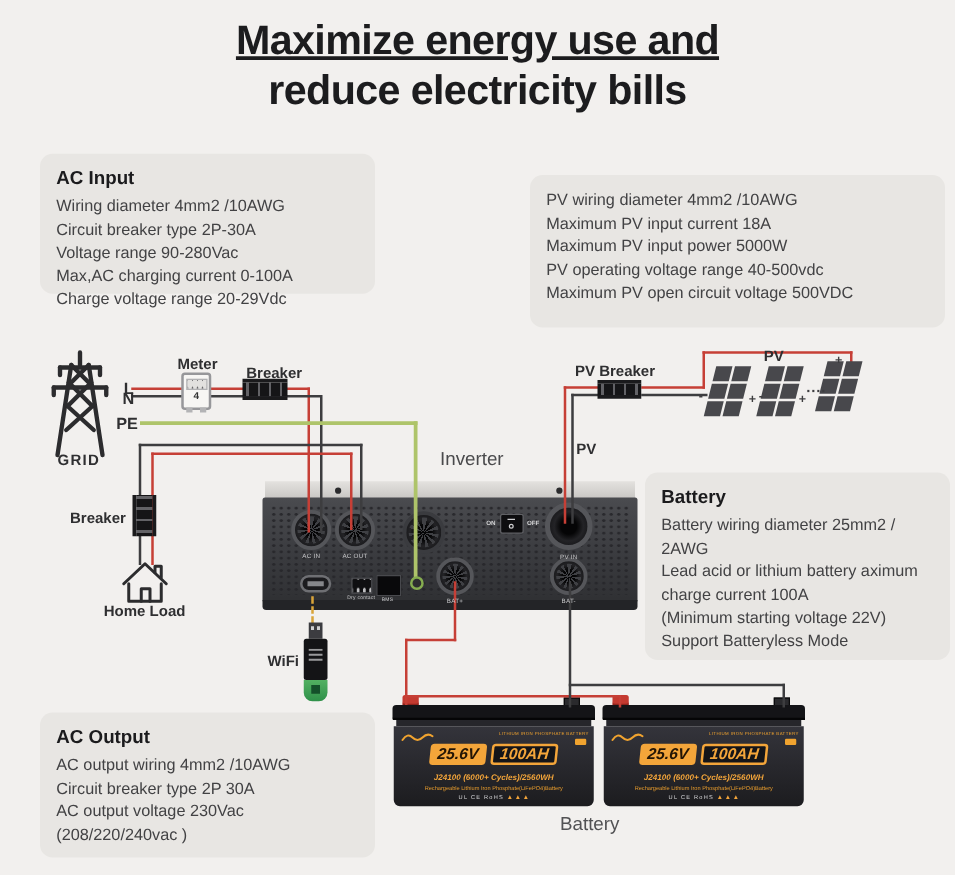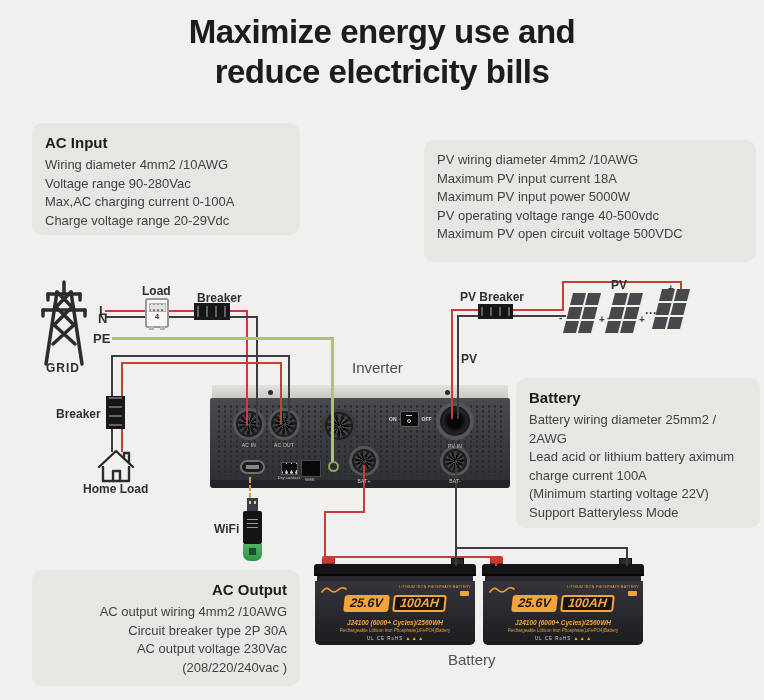--- a/index.html
+++ b/index.html
@@ -97,27 +97,28 @@
        font-size:6.5px;color:#f3a53a;}
   .bat .desc{position:absolute;top:47px;width:100%;text-align:center;font-size:4.5px;color:#e59a2c;}
   .bat .certs{position:absolute;top:54px;width:100%;text-align:center;font-size:4.5px;color:#d6d6d8;letter-spacing:1px;}
   .bat .certs b{color:#f3a53a;font-size:5px;letter-spacing:0;}
 </style>
 </head>
 <body>
 
 <div id="stage">
 
-  <div class="title" style="top:13px;">Maximize energy use and</div>
+  <div class="title" style="top:13px;text-decoration:underline;">Maximize energy use and</div>
   <div class="title" style="top:53px;">reduce electricity bills</div>
 
   <div class="box" style="left:32px;top:123px;width:268px;height:112px;">
     <h2>AC Input</h2>
     <div class="lines">
         <div>Wiring diameter 4mm2 /10AWG</div>
+        <div>Circuit breaker type 2P-30A</div>
         <div>Voltage range 90-280Vac</div>
         <div>Max,AC charging current 0-100A</div>
         <div>Charge voltage range 20-29Vdc</div>
       </div>
   </div>
   <div class="box" style="left:424px;top:140px;width:332px;height:122px;">
     <div class="lines">
         <div>PV wiring diameter 4mm2 /10AWG</div>
         <div>Maximum PV input current 18A</div>
         <div>Maximum PV input power 5000W</div>
@@ -129,21 +130,21 @@
     <h2>Battery</h2>
     <div class="lines">
         <div>Battery wiring diameter 25mm2 /</div>
         <div>2AWG</div>
         <div>Lead acid or lithium battery aximum</div>
         <div>charge current 100A</div>
         <div>(Minimum starting voltage 22V)</div>
         <div>Support Batteryless Mode</div>
       </div>
   </div>
-  <div class="box" style="left:32px;top:570px;width:268px;height:116px;text-align:right;">
+  <div class="box" style="left:32px;top:570px;width:268px;height:116px;">
     <h2>AC Output</h2>
     <div class="lines">
         <div>AC output wiring 4mm2 /10AWG</div>
         <div>Circuit breaker type 2P 30A</div>
         <div>AC output voltage 230Vac</div>
         <div>(208/220/240vac )</div>
       </div>
   </div>
 
   <svg class="abs" style="left:34px;top:280px;z-index:4;" width="60" height="88" viewBox="0 0 60 88">
@@ -200,21 +201,21 @@
   <div class="wire blk" style="left:626px;top:547px;width:2px;height:19px;"></div>
 
   <div class="dashy" style="left:249px;top:477px;height:22px;"></div>
 
   <div class="meter">
     <div class="disp"></div>
     <div class="digit">4</div>
     <div class="foot1"></div>
     <div class="foot2"></div>
   </div>
-  <div class="lbl" style="left:142px;top:284px;">Load</div>
+  <div class="lbl" style="left:142px;top:284px;">Meter</div>
 
   <div class="brk-h" style="left:194px;top:303px;width:36px;"></div>
   <div class="lbl" style="left:197px;top:291px;">Breaker</div>
 
   <div class="brk-h" style="left:478px;top:304px;width:35px;height:15px;"></div>
   <div class="lbl" style="left:460px;top:290px;">PV Breaker</div>
   <div class="lbl" style="left:461px;top:352px;font-weight:700;">PV</div>
 
   <div class="lbl" style="left:611px;top:278px;font-weight:700;">PV</div>
   <div class="panel" style="left:568px;top:293px;">

